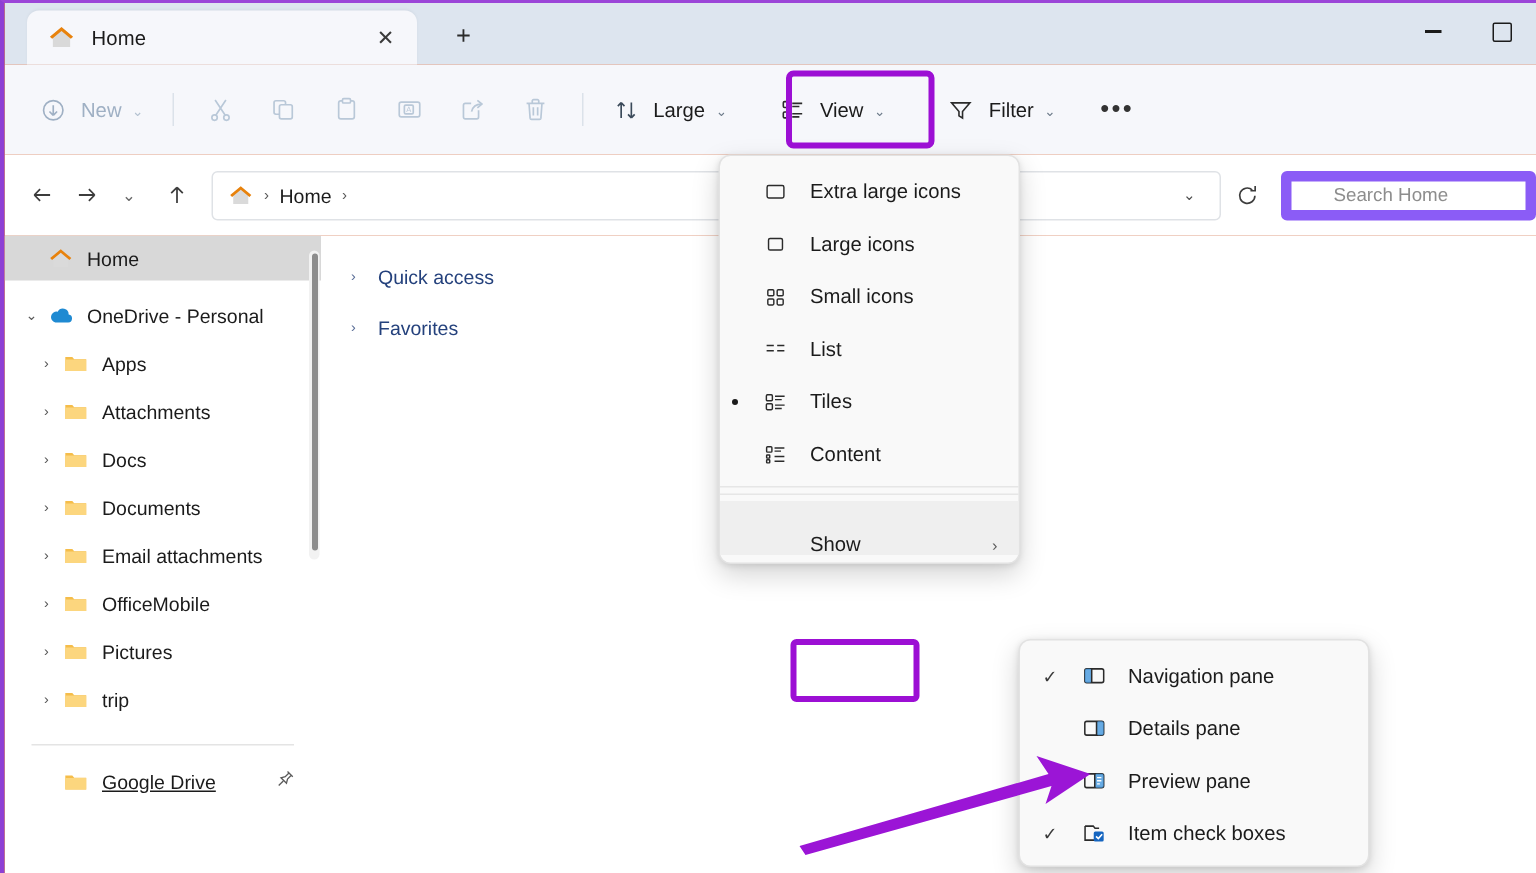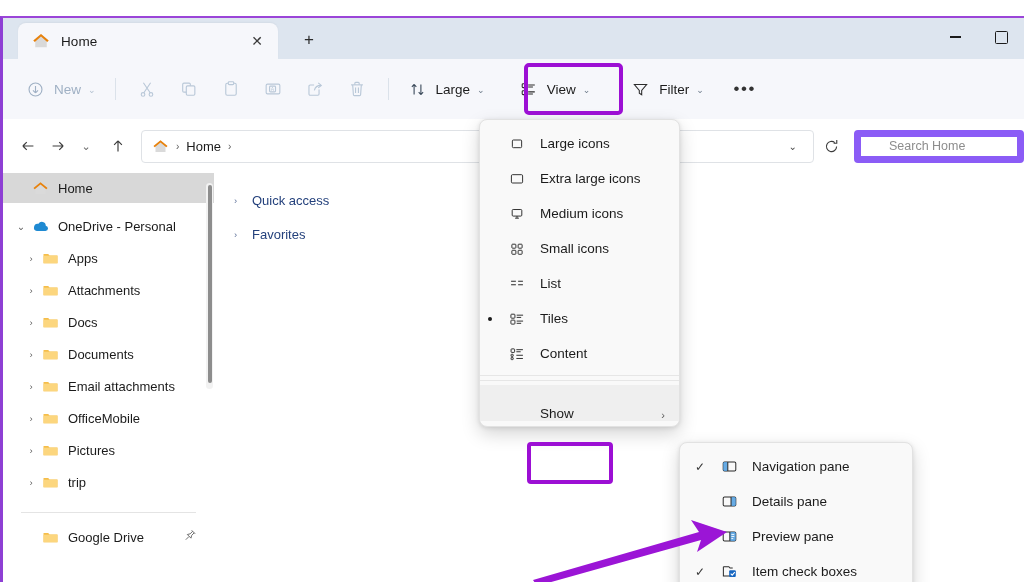--- a/index.html
+++ b/index.html
@@ -14,21 +14,20 @@
   }
 
   
   #app {
     position: absolute;
     inset: 0;
     background: #c2410c;
     border-left: 3px solid #8e3fd4;
     border-top: 2px solid #9b45d8;
     overflow: hidden;
-    margin-top: 16px;
   }
 
   
   .titlebar {
     position: absolute;
     left: 0; top: 0; right: 0;
     height: 41px;
     background: #dde5ef;
     display: flex;
     align-items: flex-end;
@@ -660,21 +659,21 @@
         <svg viewBox="0 0 20 20" width="17" height="17">
           <path d="M1.8 4.7 h5.5 l1.5 1.7 h9.4 v9.2 h-16.4 Z" fill="#f5bd4a"></path>
           <path d="M1.8 6.7 h16.4 v8.9 h-16.4 Z" fill="#fcd67e"></path>
         </svg>
       </span>
       <span class="ni-lbl">trip</span>
     </div>
 
     <div class="nav-divider" style="margin-top:15px;"></div>
 
-    <div class="navitem lvl1" style="margin-top:9px;">
+    <div class="navitem lvl1" style="margin-top:9px;text-decoration:underline;">
       <span class="exp"></span>
       <span class="ni-ico">
         <svg viewBox="0 0 20 20" width="17" height="17">
           <path d="M1.8 4.7 h5.5 l1.5 1.7 h9.4 v9.2 h-16.4 Z" fill="#f5bd4a"></path>
           <path d="M1.8 6.7 h16.4 v8.9 h-16.4 Z" fill="#fcd67e"></path>
         </svg>
       </span>
       <span class="ni-lbl">Google Drive</span>
       <span class="pin">
         <svg viewBox="0 0 20 20" width="14" height="14" fill="none" stroke="#5a5a5a" stroke-width="1.25">
@@ -696,45 +695,35 @@
       <span class="exp">›</span>
       <span class="g-lbl">Favorites</span>
     </div>
   </div>
 
   <div class="viewmenu">
 
     <div class="vm-item">
       <span class="vi">
         <svg viewBox="0 0 20 20" width="16" height="16" fill="none" stroke="#2b2b2b" stroke-width="1.2">
-          <rect x="4.2" y="5" width="11.6" height="9.6" rx="1.3"></rect>
-        </svg>
-      </span>
-      <span class="vl">Large icons</span>
+          <rect x="3" y="4.6" width="14" height="10.4" rx="1.4"></rect>
+        </svg>
+      </span>
+      <span class="vl">Extra large icons</span>
     </div>
 
     <div class="vm-item">
       <span class="vi">
         <svg viewBox="0 0 20 20" width="16" height="16" fill="none" stroke="#2b2b2b" stroke-width="1.2">
-          <rect x="3" y="4.6" width="14" height="10.4" rx="1.4"></rect>
-        </svg>
-      </span>
-      <span class="vl">Extra large icons</span>
-    </div>
-
-    <div class="vm-item">
-      <span class="vi">
-        <svg viewBox="0 0 20 20" width="16" height="16" fill="none" stroke="#2b2b2b" stroke-width="1.2">
-          <rect x="4" y="4.4" width="12" height="8.2" rx="1.2"></rect>
-            <path d="M7.6 15.2 h4.8"></path>
-            <path d="M10 12.6 v2.6"></path>
-        </svg>
-      </span>
-      <span class="vl">Medium icons</span>
-    </div>
+          <rect x="4.2" y="5" width="11.6" height="9.6" rx="1.3"></rect>
+        </svg>
+      </span>
+      <span class="vl">Large icons</span>
+    </div>
+
 
     <div class="vm-item">
       <span class="vi">
         <svg viewBox="0 0 20 20" width="16" height="16" fill="none" stroke="#2b2b2b" stroke-width="1.2">
           <rect x="3.6" y="4" width="5" height="5" rx=".9"></rect>
             <rect x="11.4" y="4" width="5" height="5" rx=".9"></rect>
           <rect x="3.6" y="11.6" width="5" height="5" rx=".9"></rect>
             <rect x="11.4" y="11.6" width="5" height="5" rx=".9"></rect>
         </svg>
       </span>

